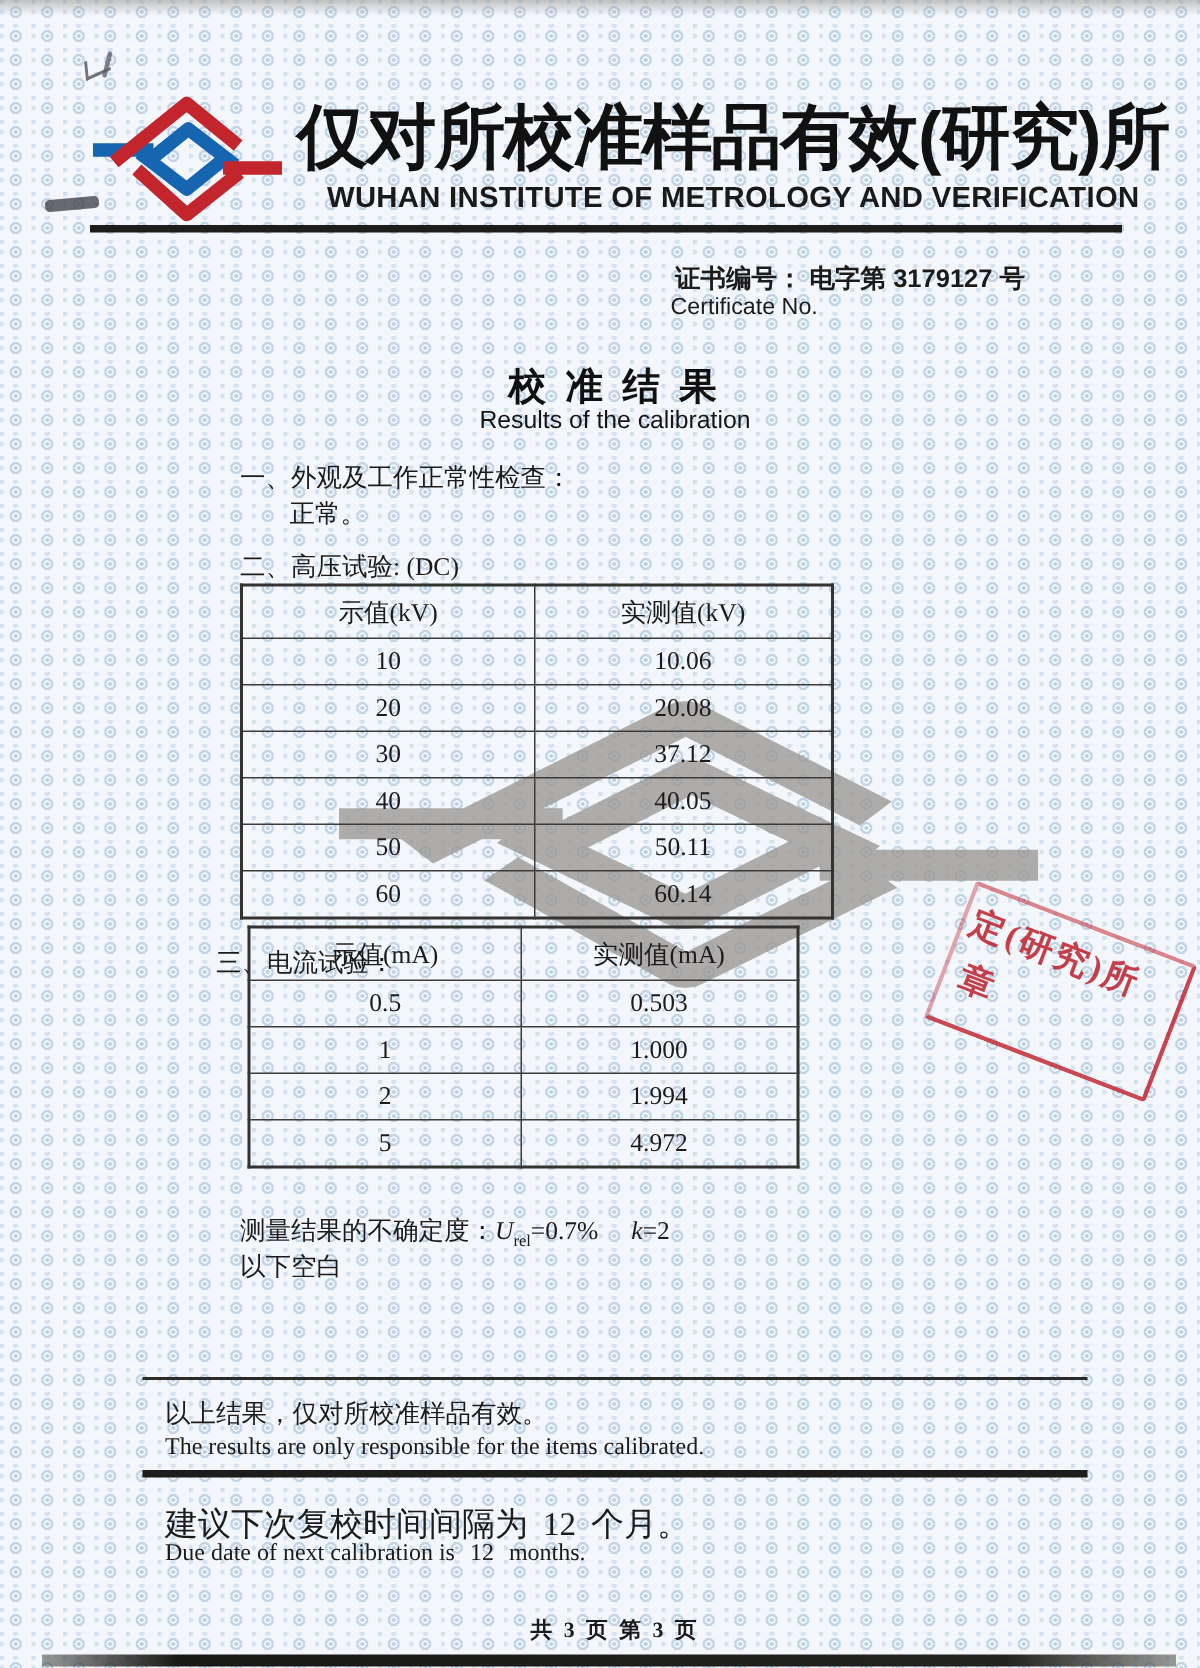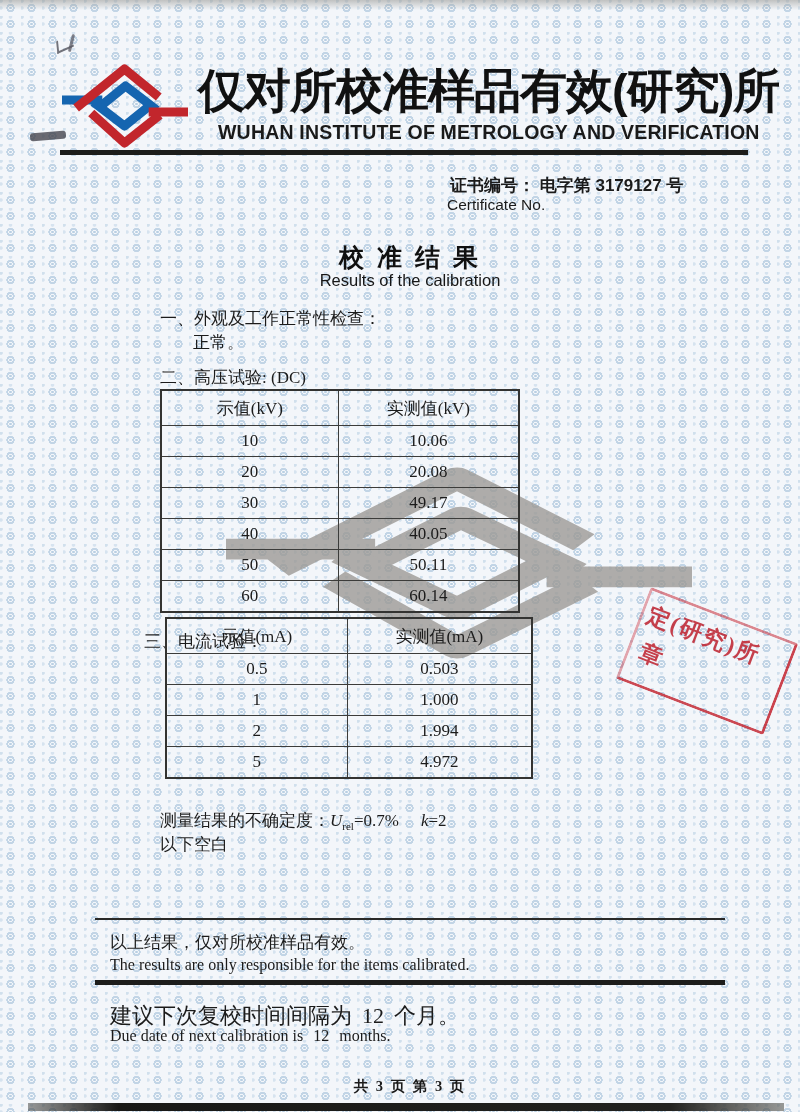--- a/index.html
+++ b/index.html
@@ -56,21 +56,21 @@
   .s3h{left:144px;top:630px;}
   
   table.cal{border-collapse:collapse;table-layout:fixed;background:transparent;}
   table.cal th,table.cal td{
     border:1px solid #3c3c3a;text-align:center;vertical-align:middle;
     font-size:17px;font-weight:400;padding:0;
   }
   table.cal{border:2px solid #333331;}
   table.cal th{height:34px;}
   table.cal td{height:30px;}
-  .t1{left:160px;top:389px;width:360px;}
+  .t1{left:160px;top:389px;width:396px;}
   .t2{left:165px;top:617px;width:368px;}
   col.c1{width:49.5%;}
   
   .unc{left:160px;top:809px;font-size:17px;white-space:nowrap;}
   .unc .sym{font-style:italic;font-family:"Liberation Serif","DejaVu Serif",serif;}
   .unc sub{font-size:11px;font-style:normal;}
   .unc .gap{display:inline-block;width:22px;}
   .blank-note{left:160px;top:833px;font-size:17px;}
   
   .watermark{left:226px;top:448px;width:466px;height:230px;opacity:.78;z-index:1;}
@@ -173,21 +173,21 @@
         <tr>
           <td>10</td>
           <td>10.06</td>
         </tr>
         <tr>
           <td>20</td>
           <td>20.08</td>
         </tr>
         <tr>
           <td>30</td>
-          <td>49.17</td>
+          <td>37.12</td>
         </tr>
         <tr>
           <td>40</td>
           <td>40.05</td>
         </tr>
         <tr>
           <td>50</td>
           <td>50.11</td>
         </tr>
         <tr>

